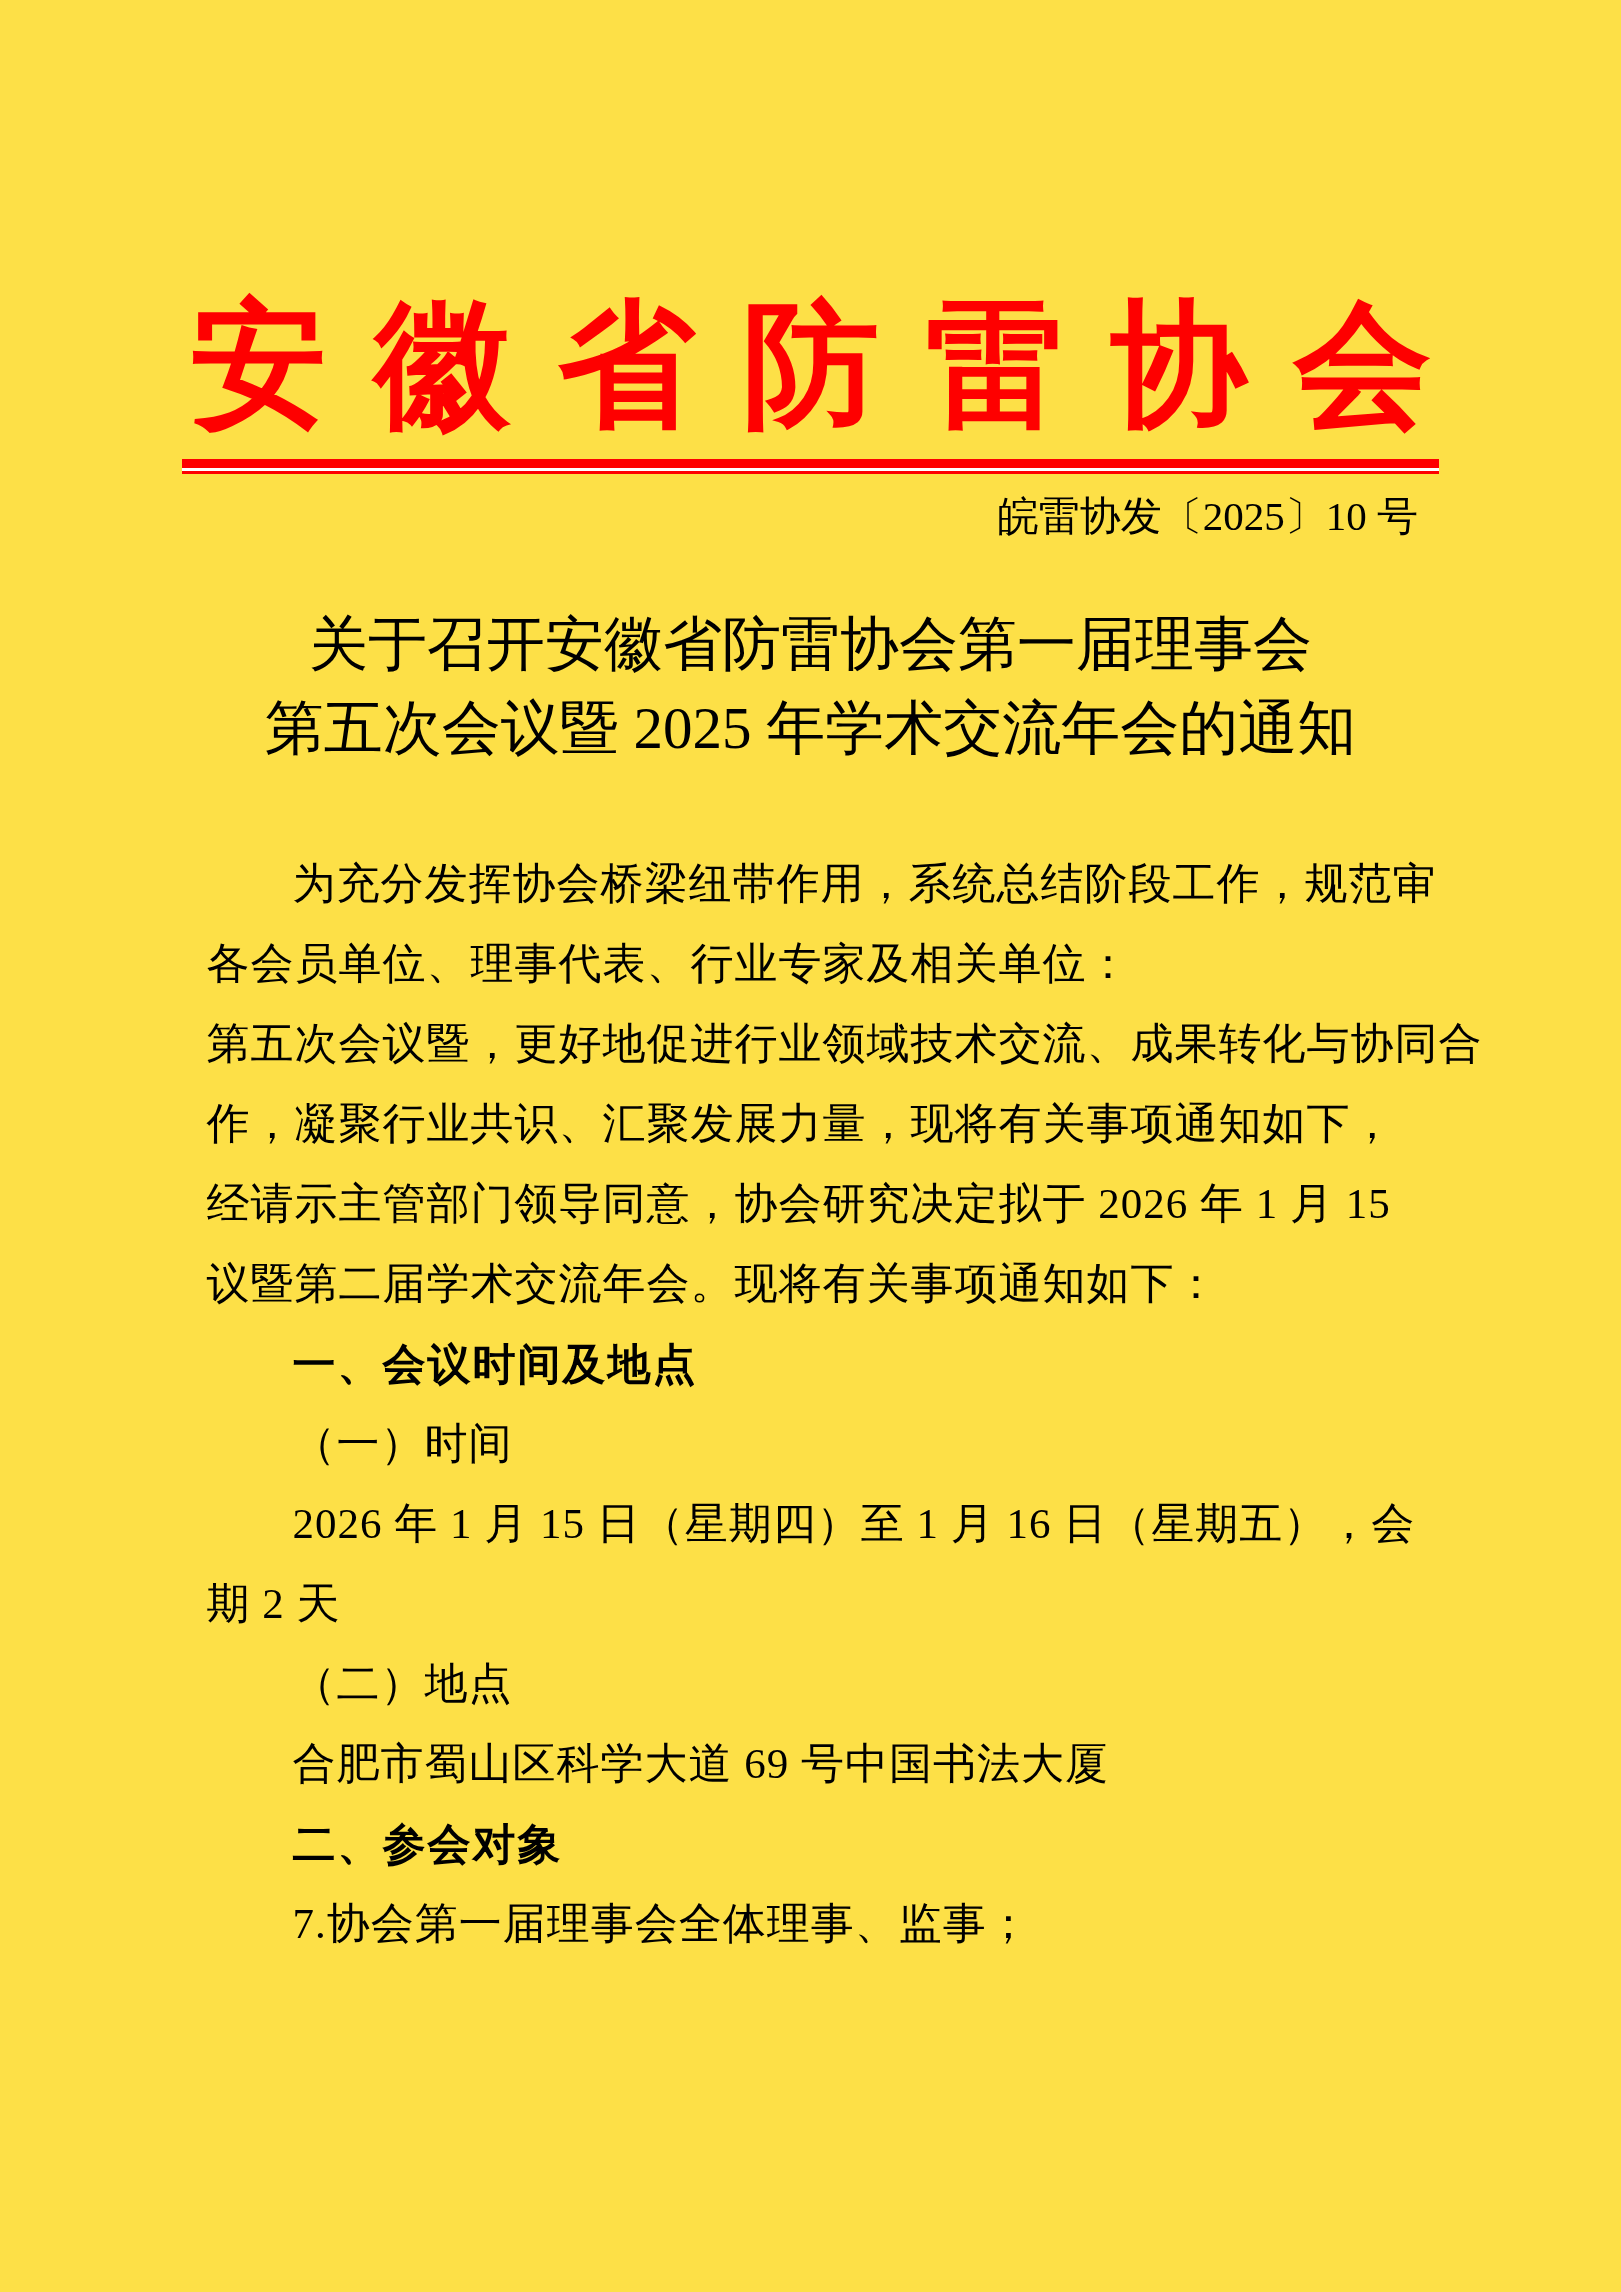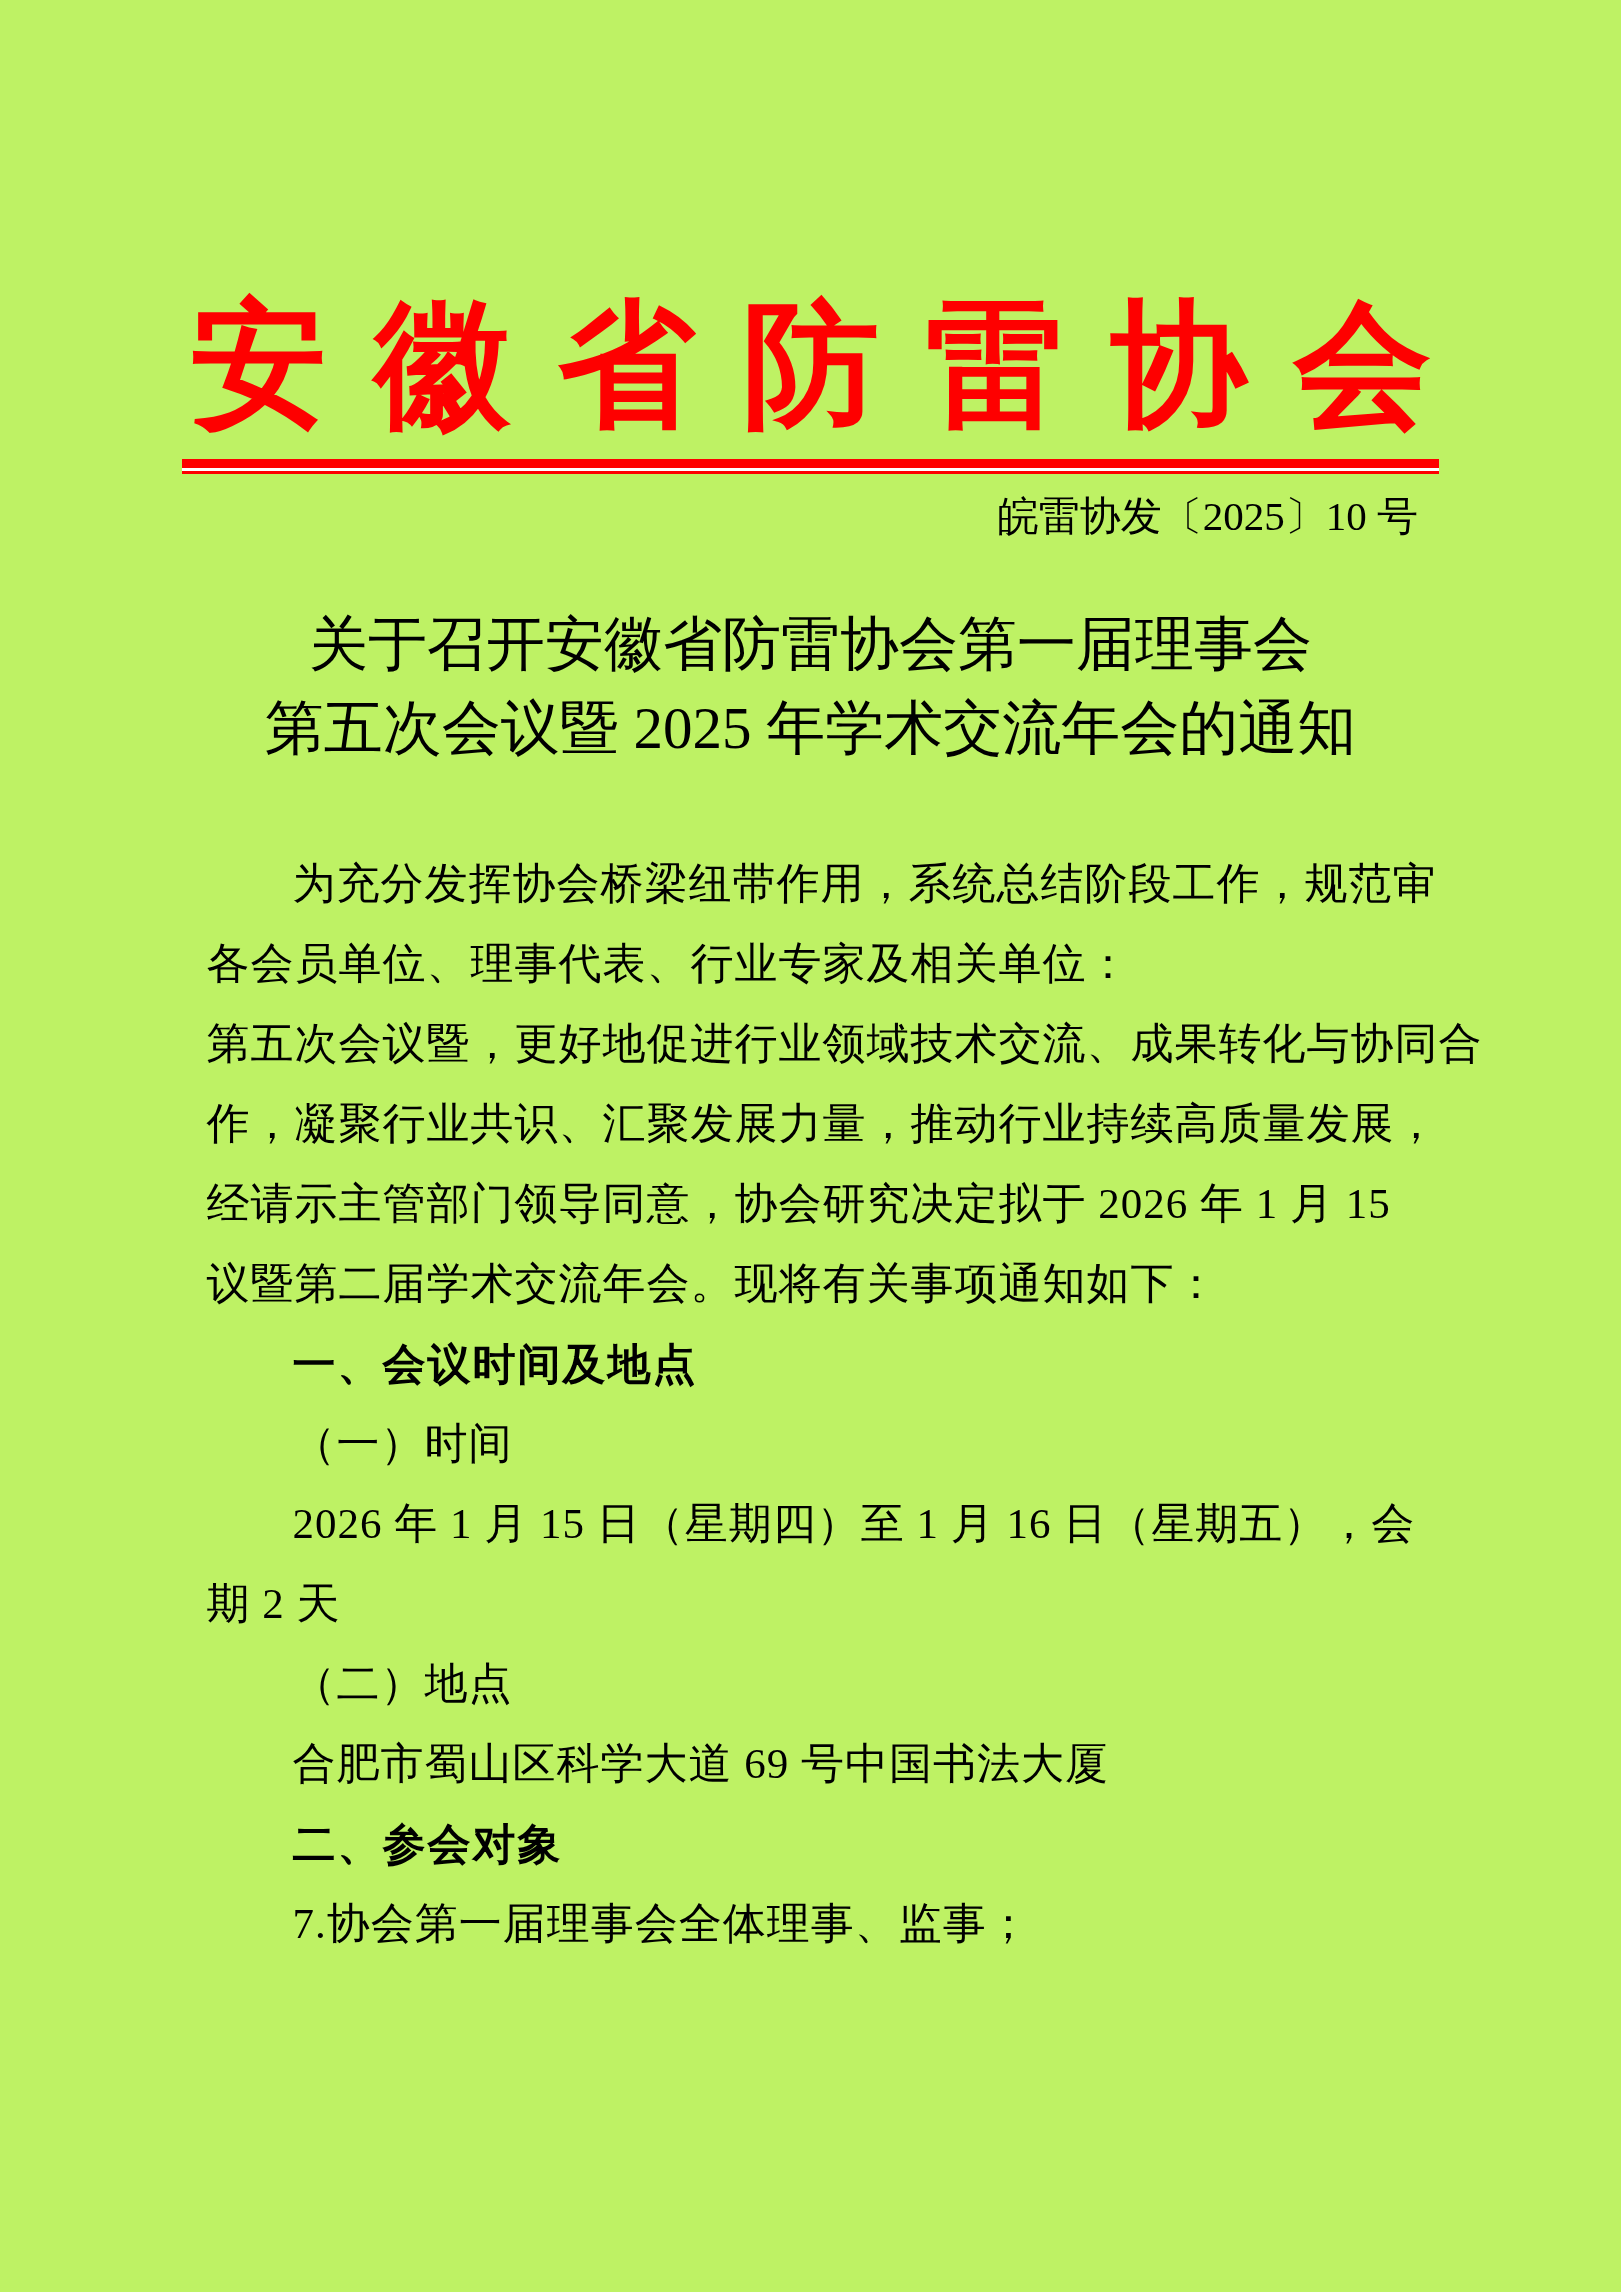--- a/index.html
+++ b/index.html
@@ -1,21 +1,21 @@
 <!DOCTYPE html>
 <html><head>
 <meta charset="utf-8">
 <style>
   * { margin: 0; padding: 0; box-sizing: border-box; }
   html, body { background: #ffffff; }
   .page {
     position: relative;
     width: 1621px;
     height: 2293px;
-    background: #bef264;
+    background: #fde047;
     color: #000000;
     font-family: "Liberation Serif", "DejaVu Serif", serif;
     overflow: hidden;
   }
   
   .org-name {
     margin-top: 294px;
     text-align: center;
     color: #fe0000;
     font-size: 137px;
@@ -84,21 +84,21 @@
 
   <div class="doc-title">
     <div>关于召开安徽省防雷协会第一届理事会</div>
     <div>第五次会议暨 2025 年学术交流年会的通知</div>
   </div>
 
   <div class="body-text">
     <div class="body-line indent">为充分发挥协会桥梁纽带作用，系统总结阶段工作，规范审</div>
     <div class="body-line">各会员单位、理事代表、行业专家及相关单位：</div>
     <div class="body-line">第五次会议暨，更好地促进行业领域技术交流、成果转化与协同合</div>
-    <div class="body-line">作，凝聚行业共识、汇聚发展力量，推动行业持续高质量发展，</div>
+    <div class="body-line">作，凝聚行业共识、汇聚发展力量，现将有关事项通知如下，</div>
     <div class="body-line">经请示主管部门领导同意，协会研究决定拟于 2026 年 1 月 15</div>
     <div class="body-line">议暨第二届学术交流年会。现将有关事项通知如下：</div>
     <div class="body-line indent hei">一、会议时间及地点</div>
     <div class="body-line indent">（一）时间</div>
     <div class="body-line indent">2026 年 1 月 15 日（星期四）至 1 月 16 日（星期五），会</div>
     <div class="body-line">期 2 天</div>
     <div class="body-line indent">（二）地点</div>
     <div class="body-line indent">合肥市蜀山区科学大道 69 号中国书法大厦</div>
     <div class="body-line indent hei">二、参会对象</div>
     <div class="body-line indent">7.协会第一届理事会全体理事、监事；</div>

